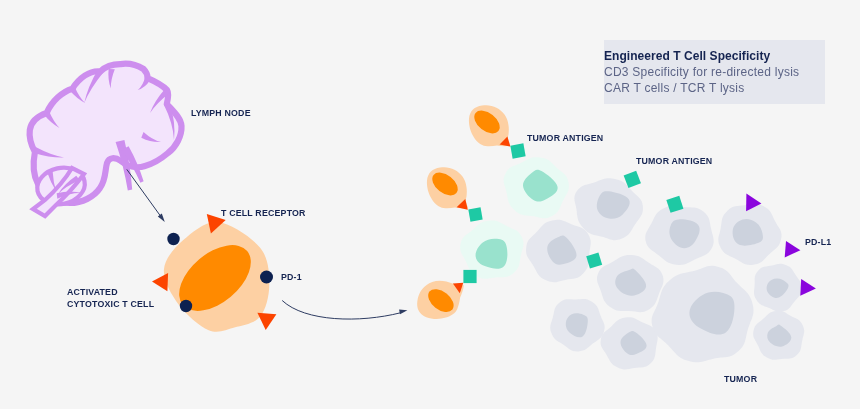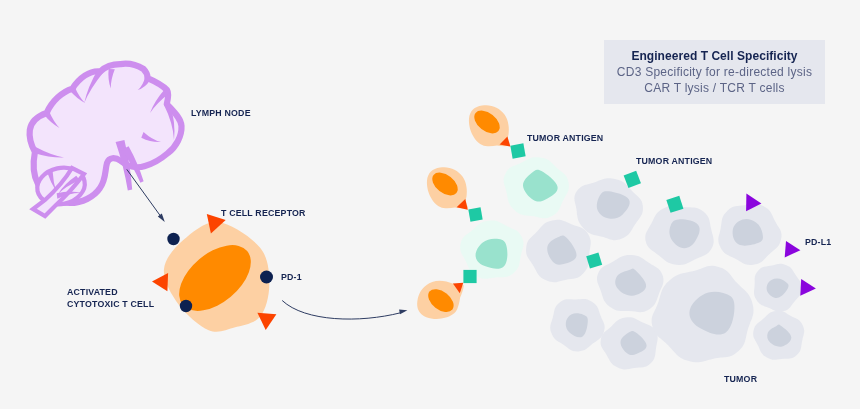--- a/index.html
+++ b/index.html
@@ -1,21 +1,21 @@
 <!DOCTYPE html>
 <html><head>
 <meta charset="utf-8">
 <style>
   html,body{margin:0;padding:0;}
   body{width:860px;height:409px;background:#f5f5f5;font-family:"Liberation Sans",sans-serif;overflow:hidden;}
   #stage{position:relative;width:860px;height:409px;background:#f5f5f5;}
   svg#scene{position:absolute;left:0;top:0;display:block;}
   .lbl{font-family:"Liberation Sans",sans-serif;font-weight:bold;fill:#152451;font-size:9.8px;letter-spacing:0.2px;transform:scaleX(0.90);transform-box:fill-box;transform-origin:left center;}
   #callout{position:absolute;left:604px;top:40px;width:221px;height:64px;background:#e5e7ee;
-           text-align:center;box-sizing:border-box;padding-top:9px;}
+           box-sizing:border-box;padding-top:9px;}
   #callout .c-title{font-size:12px;font-weight:bold;color:#152451;letter-spacing:0.05px;line-height:15px;}
   #callout .c-line{font-size:12px;color:#5c6486;line-height:16px;letter-spacing:0.25px;}
 </style>
 </head>
 <body>
 
 <div id="stage">
  <svg id="scene" width="860" height="409" viewBox="0 0 860 409">
    <g id="g-brain">
    <g>
@@ -153,15 +153,15 @@
     <text class="lbl" x="527" y="141" text-anchor="start">TUMOR ANTIGEN</text>
     <text class="lbl" x="636" y="164.5" text-anchor="start">TUMOR ANTIGEN</text>
     <text class="lbl" x="805" y="245" text-anchor="start">PD-L1</text>
     <text class="lbl" x="724" y="382.5" text-anchor="start">TUMOR</text>
 
    </g>
  </svg>
  <div id="callout">
    <div class="c-title">Engineered T Cell Specificity</div>
    <div class="c-line">CD3 Specificity for re-directed lysis</div>
-   <div class="c-line">CAR T lysis / TCR T cells</div>
+   <div class="c-line">CAR T cells / TCR T lysis</div>
  </div>
 </div>
 
 </body></html>

